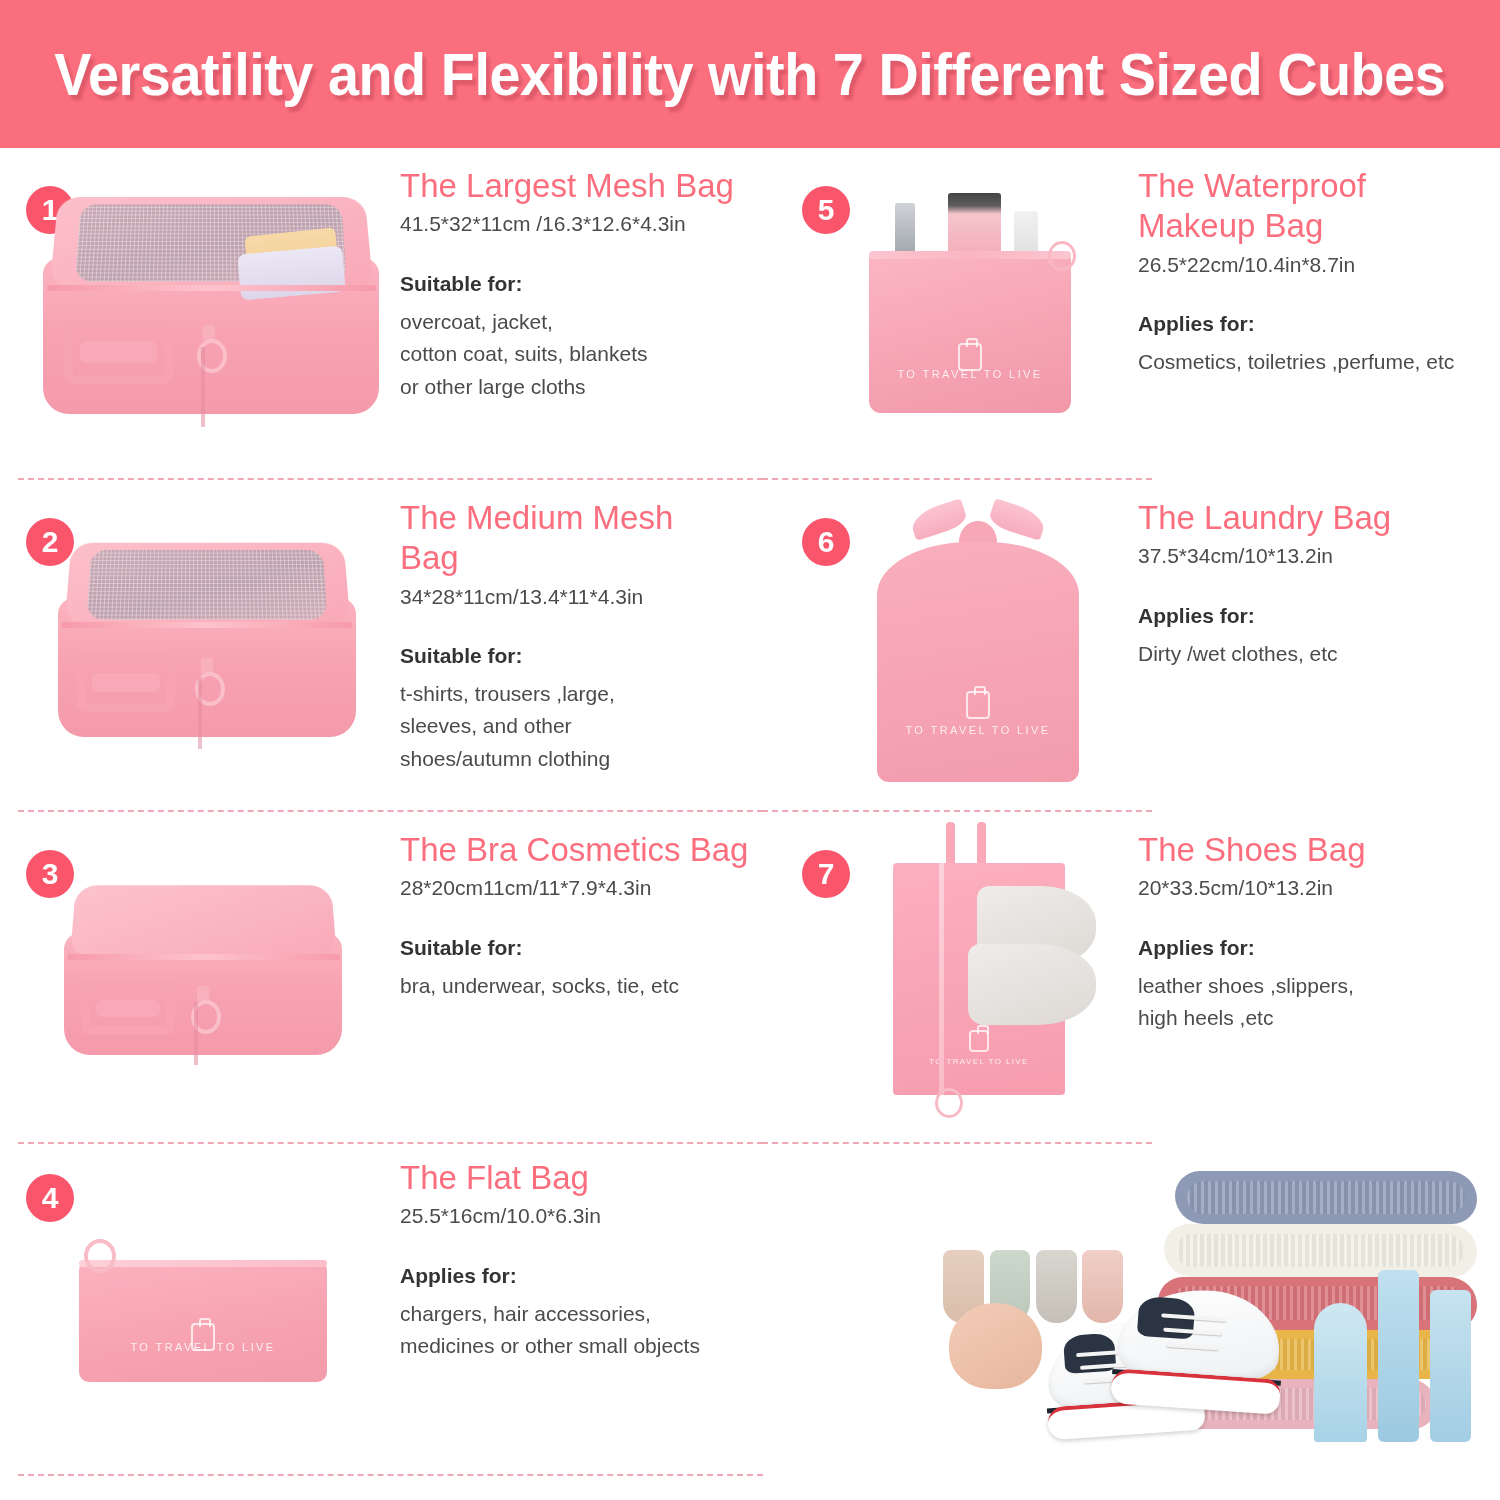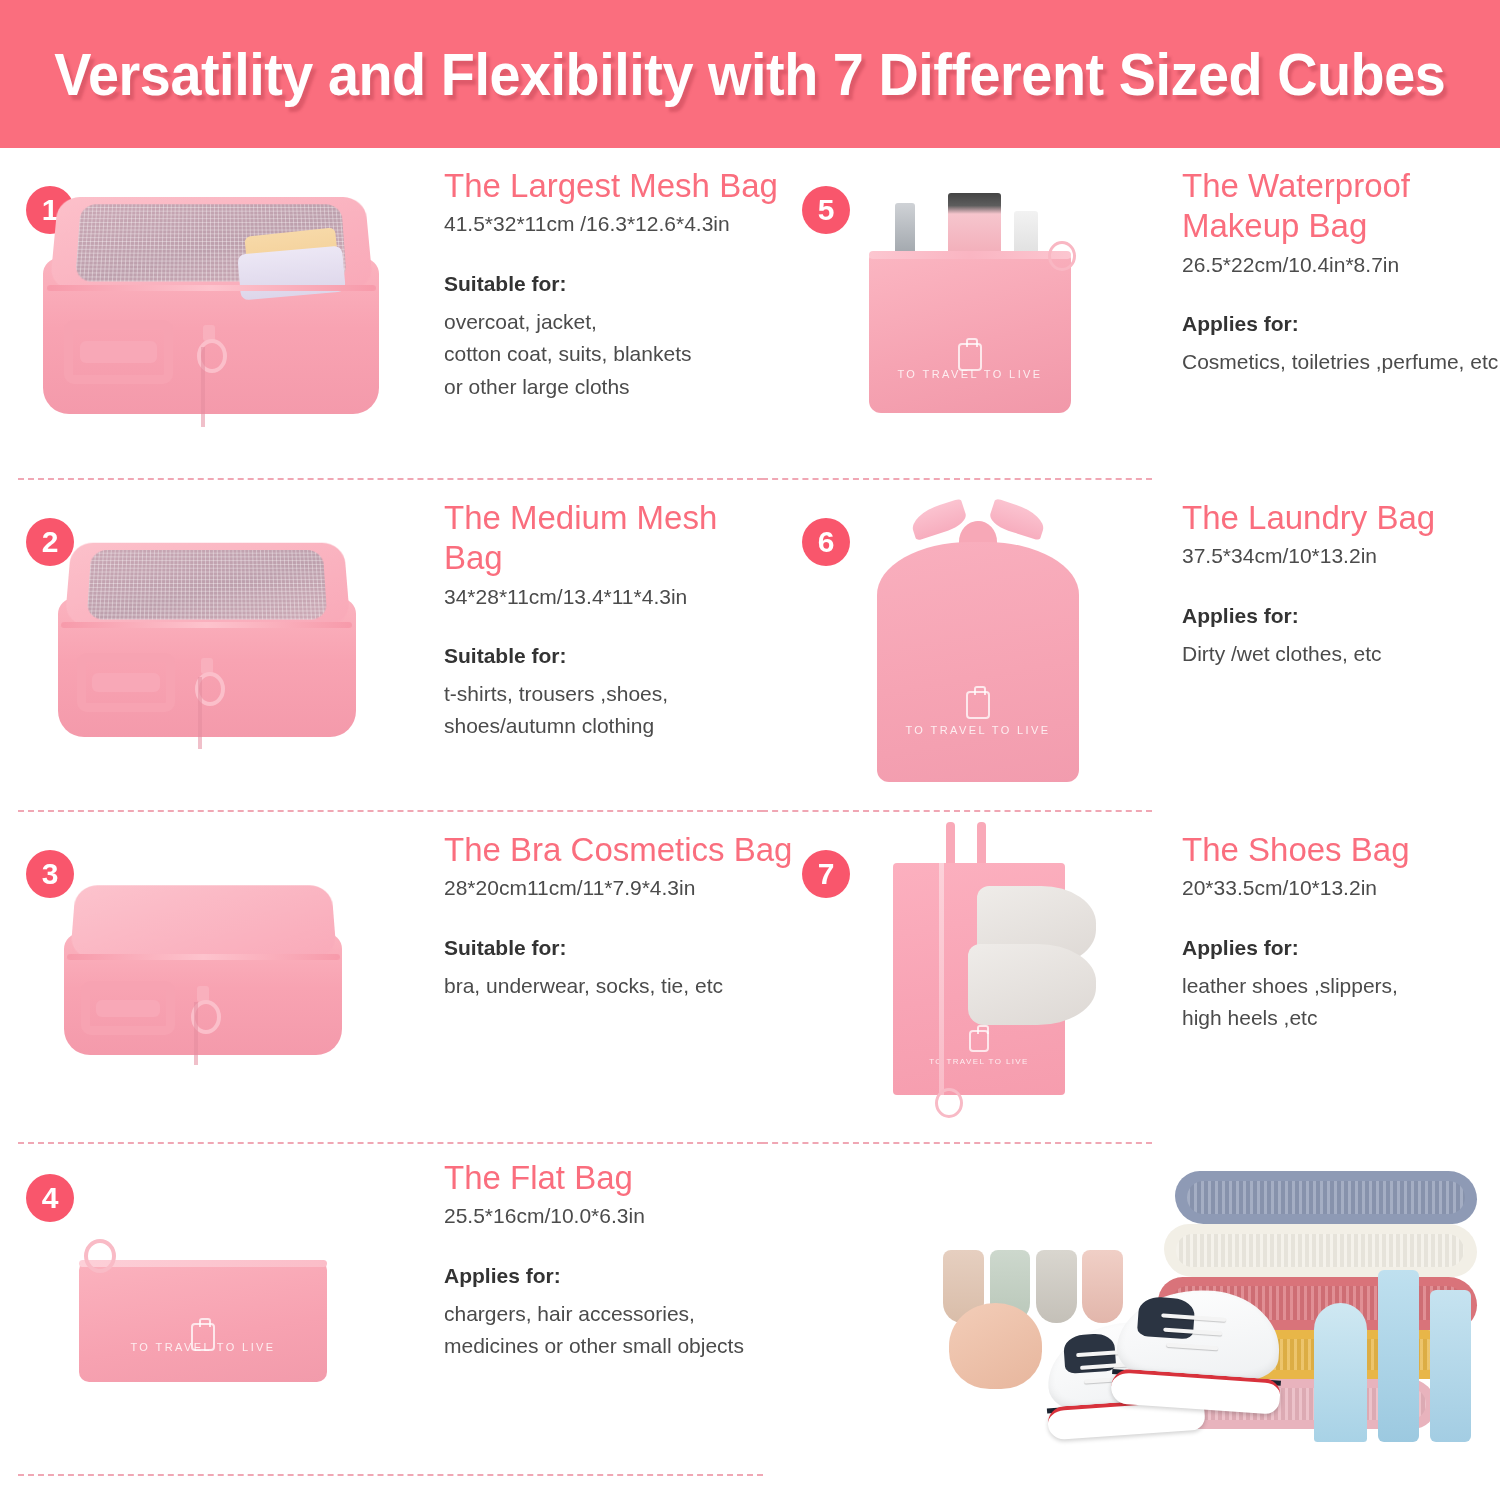--- a/index.html
+++ b/index.html
@@ -48,21 +48,21 @@
     width:48px;height:48px;border-radius:50%;
     background:#f9566c;
     color:#fff;
     font-size:30px;font-weight:bold;
     display:flex;align-items:center;justify-content:center;
     line-height:1;
     font-family:"Liberation Sans","DejaVu Sans",sans-serif;
   }
 
   
-  .textblock{position:absolute;margin-left:44px;}
+  .textblock{position:absolute;}
   .tb-title{
     color:#fa6e7e;
     font-size:33px;
     font-weight:normal;
     line-height:1.22;
     margin:0 0 4px 0;
     white-space:pre-line;
   }
   .tb-dims{
     color:#4b4b4b;
@@ -345,21 +345,22 @@
               <div class="pull"></div>
           </div>
           <div class="seam"></div>
         </div>
       </div>
 
       <div class="textblock" style="left:400px;top:18px;width:340px;">
         <div class="tb-title">The Medium Mesh Bag</div>
         <div class="tb-dims">34*28*11cm/13.4*11*4.3in</div>
         <div class="tb-applies">Suitable for:</div>
-        <div class="tb-line">t-shirts, trousers ,shoes,</div>
+        <div class="tb-line">t-shirts, trousers ,large,</div>
+        <div class="tb-line">sleeves, and other</div>
         <div class="tb-line">shoes/autumn clothing</div>
       </div>
       <div class="divider div-left" style="top:330px;"></div>
     </div>
 
     <div class="row" style="top:664px;height:330px;">
       <div class="badge" style="left:26px;top:38px;">3</div>
 
       <div class="photo" style="left:58px;top:58px;width:290px;height:210px;">
         <div class="cube solid">

